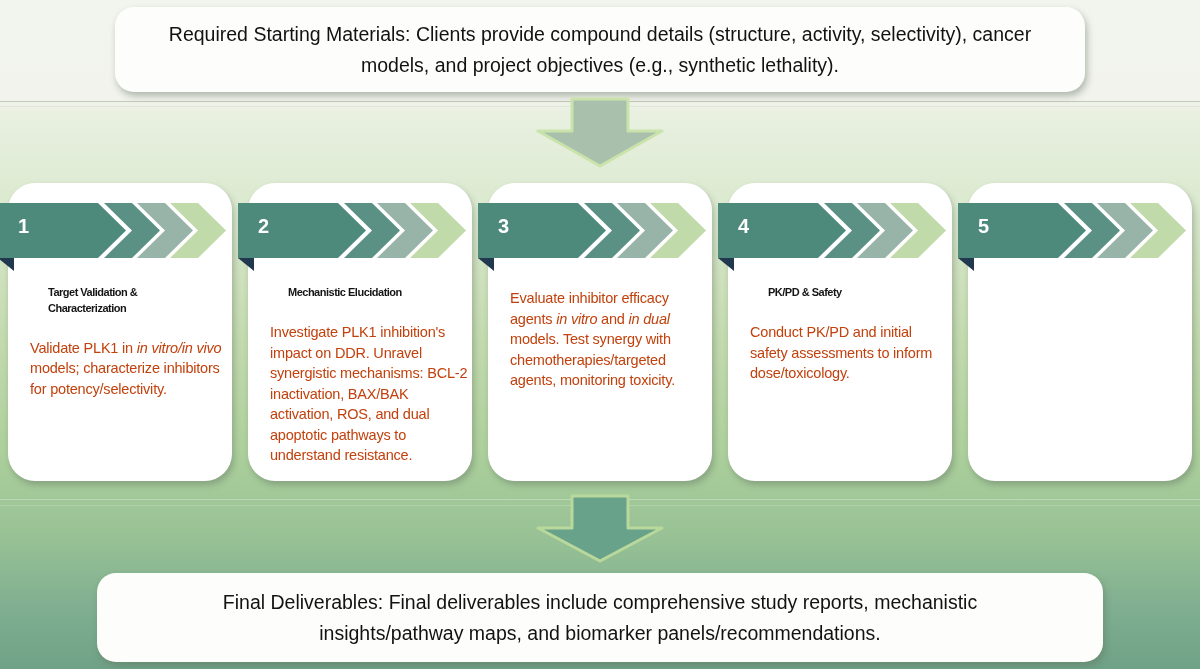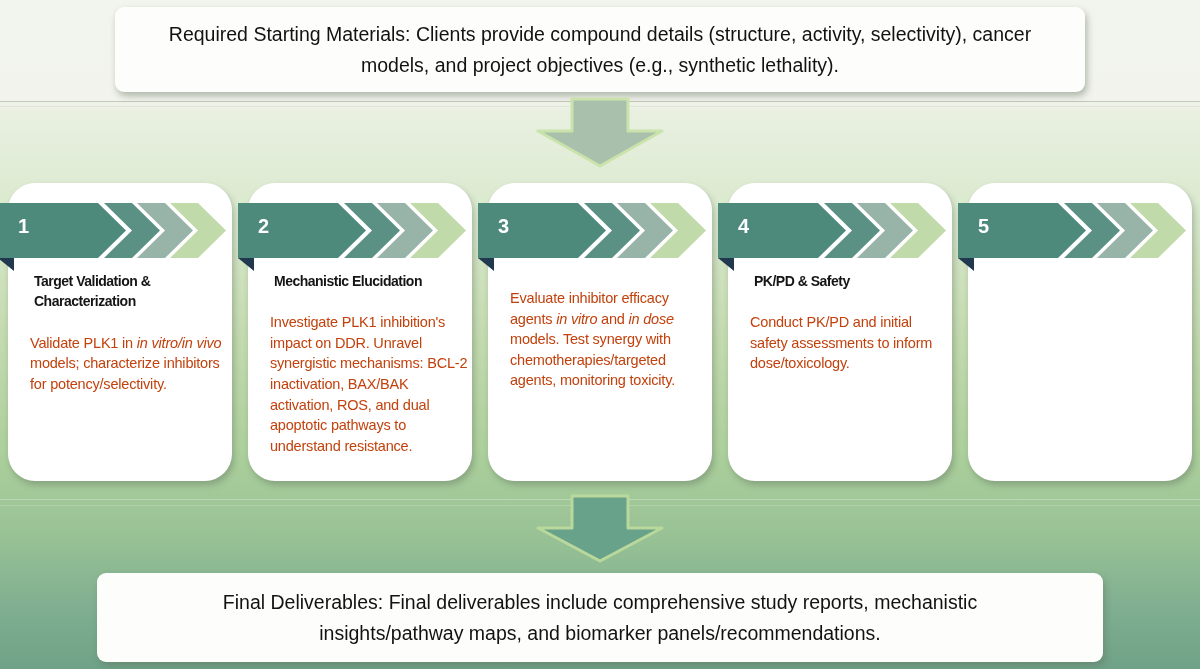--- a/index.html
+++ b/index.html
@@ -13,21 +13,21 @@
       #c6dcb2 320px, #add09c 450px, #97c195 540px, #7fae90 610px, #6fa287 669px);
   }
   .rule{position:absolute;left:0;width:1200px;height:1px;}
   .rule-top-1{top:101px;background:#c2cabb;}
   .rule-top-2{top:106px;background:#e0e6d8;}
   .rule-mid-1{top:499px;background:rgba(255,255,255,0.30);}
   .rule-mid-2{top:505px;background:rgba(255,255,255,0.18);}
 
   .banner{
     position:absolute;background:#fdfefc;
-    border-radius:9px;
+    border-radius:19px;
     box-shadow:2px 4px 7px rgba(96,110,94,0.45);
     display:flex;align-items:center;justify-content:center;
     text-align:center;color:#121212;
     font-size:19.5px;line-height:1.57;
   }
   .banner-top{left:115px;top:7px;width:970px;height:85px;padding:0 34px;box-sizing:border-box;}
   .banner-bottom{left:97px;top:573px;width:1006px;height:89px;padding:0 56px;box-sizing:border-box;}
 
   .flow-arrow{position:absolute;left:536px;}
   .flow-arrow-top{top:97px;}
@@ -43,22 +43,22 @@
   .c1{fill:var(--chevron-1);} .c2{fill:var(--chevron-2);}
   .c3{fill:var(--chevron-3);} .c4{fill:var(--chevron-4);}
   .band-num{
     position:absolute;left:20px;top:12px;
     color:#ffffff;font-size:20px;font-weight:bold;
   }
   .fold{position:absolute;left:-10px;top:75px;width:16px;height:13px;display:block;}
   .fold polygon{fill:var(--fold);}
   .card-content{padding:84px 4px 0 22px;}
   .card-title{
-    margin:4px;color:#151515;
-    font-size:14px;font-weight:bold;letter-spacing:-0.5px;line-height:1.45;
+    margin:18px;color:#151515;
+    font-size:11px;font-weight:bold;letter-spacing:-0.5px;line-height:1.45;
   }
   .card-body{
     margin:21px 0 0 0;color:#c2410c;
     font-size:14.5px;line-height:1.42;letter-spacing:-0.2px;
   }
   .arrow-top-shape{fill:var(--arrow-top-fill);stroke:var(--arrow-top-stroke);stroke-width:3;stroke-linejoin:round;}
   .arrow-bottom-shape{fill:var(--arrow-bottom-fill);stroke:var(--arrow-bottom-stroke);stroke-width:3;stroke-linejoin:round;}
 </style>
 </head>
 <body>
@@ -123,21 +123,21 @@
         <polygon class="c2" points="106,0 134,0 162,27.5 134,55 106,55 134,27.5"></polygon>
         <polygon class="c3" points="139,0 167,0 195,27.5 167,55 139,55 167,27.5"></polygon>
         <polygon class="c4" points="172,0 200,0 228,27.5 200,55 172,55 200,27.5"></polygon>
       </svg>
       <span class="band-num">3</span>
     </div>
     <svg class="fold" viewBox="0 0 16 13">
         <polygon points="0,0 16,0 16,13"></polygon>
       </svg>
     <div class="card-content">
-      <p class="card-body"><span>Evaluate inhibitor efficacy agents </span><i>in vitro</i><span> and </span><i>in dose</i><span> models. Test synergy with chemotherapies/targeted agents, monitoring toxicity.</span></p>
+      <p class="card-body"><span>Evaluate inhibitor efficacy agents </span><i>in vitro</i><span> and </span><i>in dual</i><span> models. Test synergy with chemotherapies/targeted agents, monitoring toxicity.</span></p>
     </div>
   </div>
 
   <div class="card" style="left:728px">
     <div class="band">
       <svg viewBox="0 0 234 55" preserveAspectRatio="none">
         <polygon class="c1" points="0,0 100,0 128,27.5 100,55 0,55"></polygon>
         <polygon class="c2" points="106,0 134,0 162,27.5 134,55 106,55 134,27.5"></polygon>
         <polygon class="c3" points="139,0 167,0 195,27.5 167,55 139,55 167,27.5"></polygon>
         <polygon class="c4" points="172,0 200,0 228,27.5 200,55 172,55 200,27.5"></polygon>

